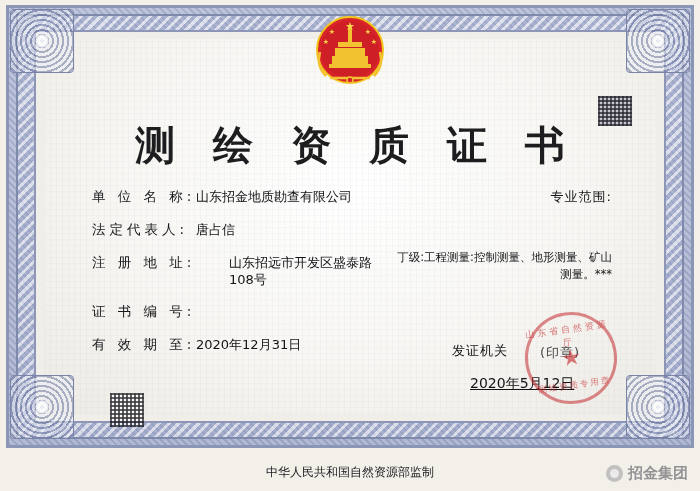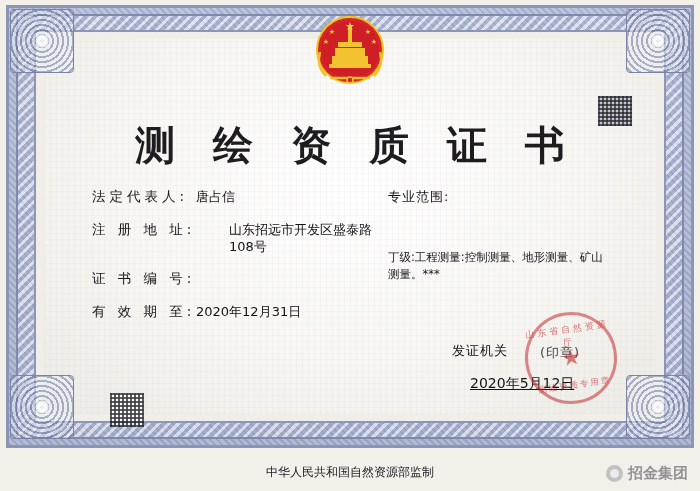--- a/index.html
+++ b/index.html
@@ -174,20 +174,21 @@
   
   .scope {
     position: absolute;
     left: 388px;
     top: 188px;
     width: 224px;
     font-family: "DejaVu Sans", "Liberation Sans", sans-serif;
     font-size: 11.5px;
     line-height: 17px;
     color: #17171b;
+    text-align: right;
   }
   .scope-label {
     font-size: 13px;
     letter-spacing: 1px;
     margin-bottom: 4px;
   }
   .scope-body { font-size: 11.5px; margin-top: 44px; }
 
   
   .issuer {
@@ -332,20 +333,24 @@
       <circle cx="48" cy="74" r="3" fill="#d8232a" stroke="#f2c230" stroke-width="1.5"></circle>
     </svg>
   </div>
 
   <div class="security-block"></div>
 
   <div class="title">测 绘 资 质 证 书</div>
 
   <div class="fields">
 
+    <div class="row">
+      <div class="label">单 位 名 称:</div>
+      <div class="value">山东招金地质勘查有限公司</div>
+    </div>
 
     <div class="row">
       <div class="label">法定代表人:</div>
       <div class="value">唐占信</div>
     </div>
 
     <div class="row">
       <div class="label">注 册 地 址:</div>
       <div class="value" style="white-space: pre-line; margin-left: 33px;">山东招远市开发区盛泰路
 108号</div>

